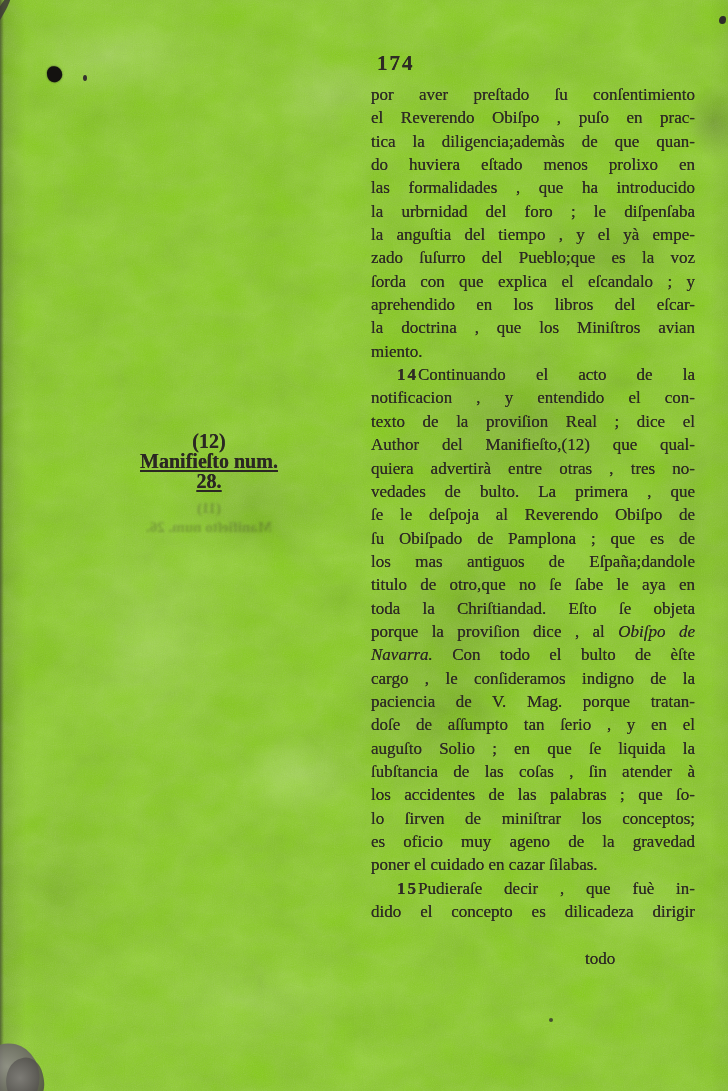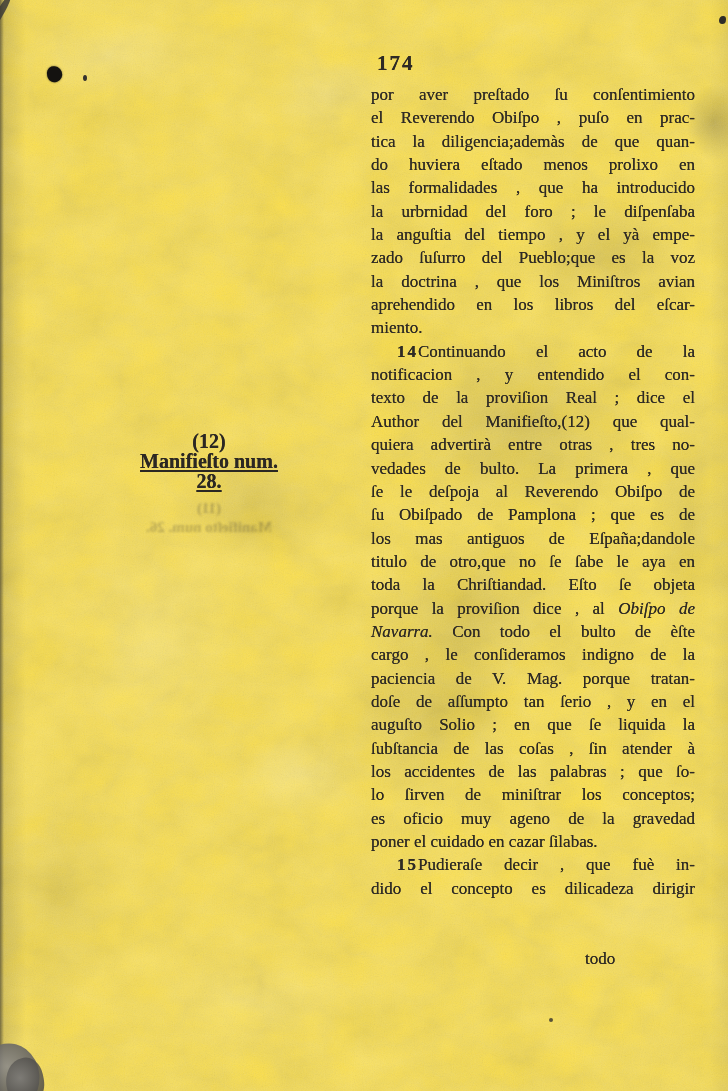--- a/index.html
+++ b/index.html
@@ -1,18 +1,18 @@
 <!DOCTYPE html>
 <html><head>
 <meta charset="utf-8">
 <style>
   html,body{margin:0;padding:0;background:#888;}
   .page{
     position:relative;width:728px;height:1091px;overflow:hidden;
-    background:#fde047;
+    background:#84cc16;
     font-family:"Liberation Serif","DejaVu Serif",serif;
   }
   
   .blotches{
     position:absolute;inset:0;pointer-events:none;
     background-image:
       radial-gradient(ellipse 130px 55px at 110px 55px,  rgba(255,255,255,.20), transparent 70%),
       radial-gradient(ellipse 95px 60px  at 330px 95px,  rgba(255,255,255,.18), transparent 70%),
       radial-gradient(ellipse 120px 180px at 150px 640px, rgba(255,255,255,.14), transparent 70%),
       radial-gradient(ellipse 95px 60px  at 300px 775px, rgba(255,255,255,.20), transparent 70%),
@@ -116,22 +116,23 @@
 
   <div class="text-col ink" id="text-column">
       <div class="line"><span>por aver preſtado ſu conſentimiento</span></div>
       <div class="line"><span>el Reverendo Obiſpo , puſo en prac-</span></div>
       <div class="line"><span>tica la diligencia;ademàs de que quan-</span></div>
       <div class="line"><span>do huviera eſtado menos prolixo en</span></div>
       <div class="line"><span>las formalidades , que ha introducido</span></div>
       <div class="line"><span>la urbrnidad del foro ; le diſpenſaba</span></div>
       <div class="line"><span>la anguſtia del tiempo , y el yà empe-</span></div>
       <div class="line"><span>zado ſuſurro del Pueblo;que es la voz</span></div>
+      <div class="line"><span>ſorda con que explica el eſcandalo ; y</span></div>
+      <div class="line"><span>aprehendido en los libros del eſcar-</span></div>
       <div class="line"><span>la doctrina , que los Miniſtros avian</span></div>
-      <div class="line"><span>aprehendido en los libros del eſcar-</span></div>
       <div class="line end"><span>miento.</span></div>
       <div class="line indent"><span class="pnum">14</span><span>Continuando el acto de la</span></div>
       <div class="line"><span>notificacion , y entendido el con-</span></div>
       <div class="line"><span>texto de la proviſion Real ; dice el</span></div>
       <div class="line"><span>Author del Manifieſto,(12) que qual-</span></div>
       <div class="line"><span>quiera advertirà entre otras , tres no-</span></div>
       <div class="line"><span>vedades de bulto. La primera , que</span></div>
       <div class="line"><span>ſe le deſpoja al Reverendo Obiſpo de</span></div>
       <div class="line"><span>ſu Obiſpado de Pamplona ; que es de</span></div>
       <div class="line"><span>los mas antiguos de Eſpaña;dandole</span></div>

